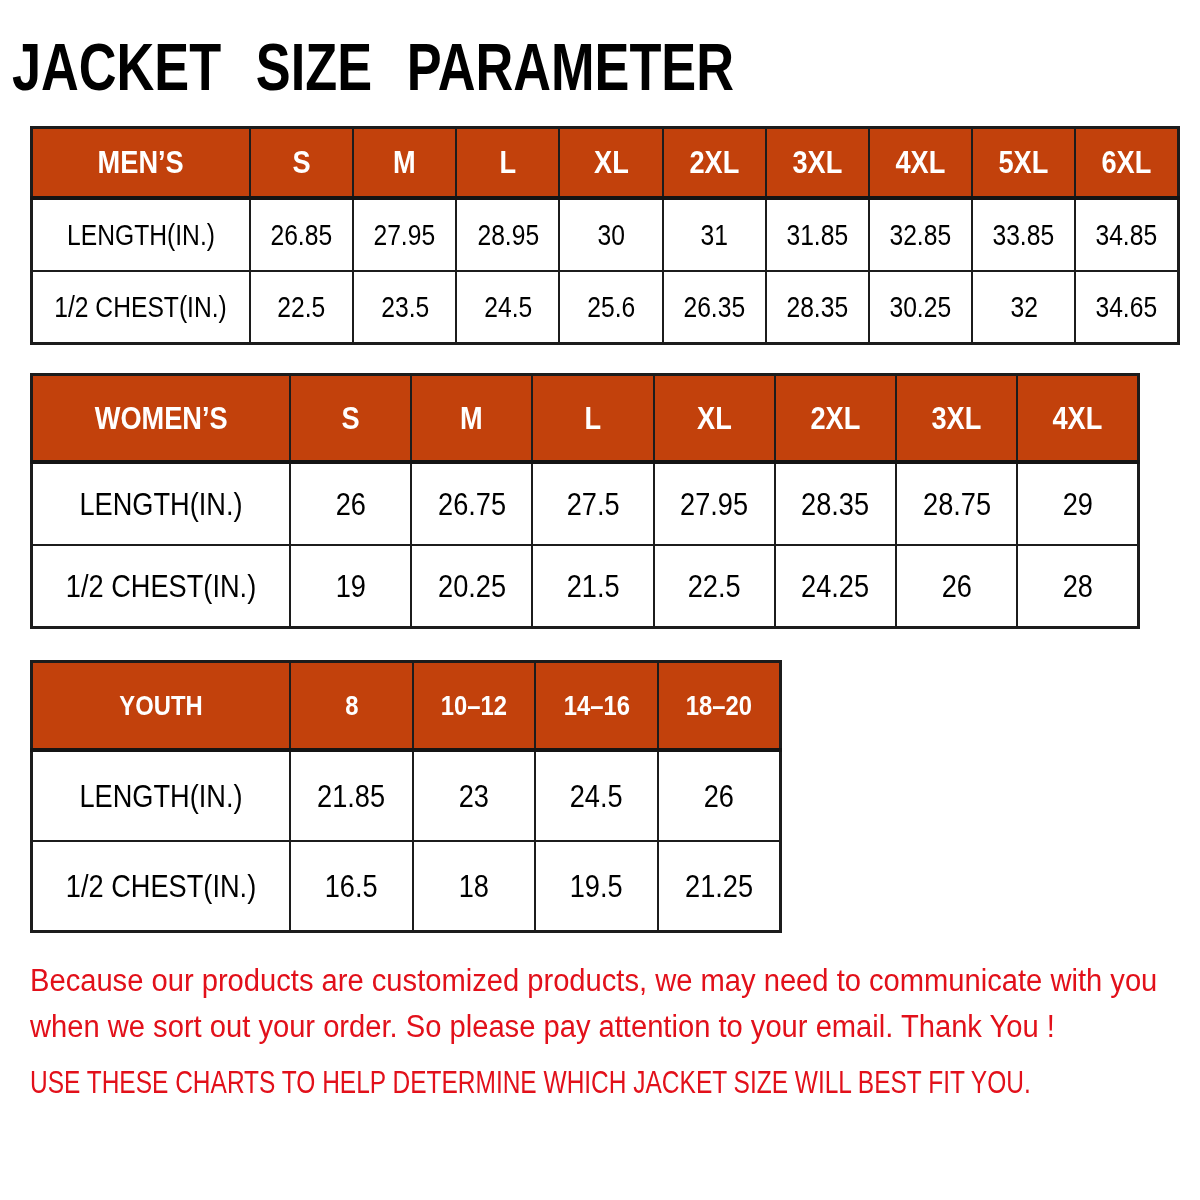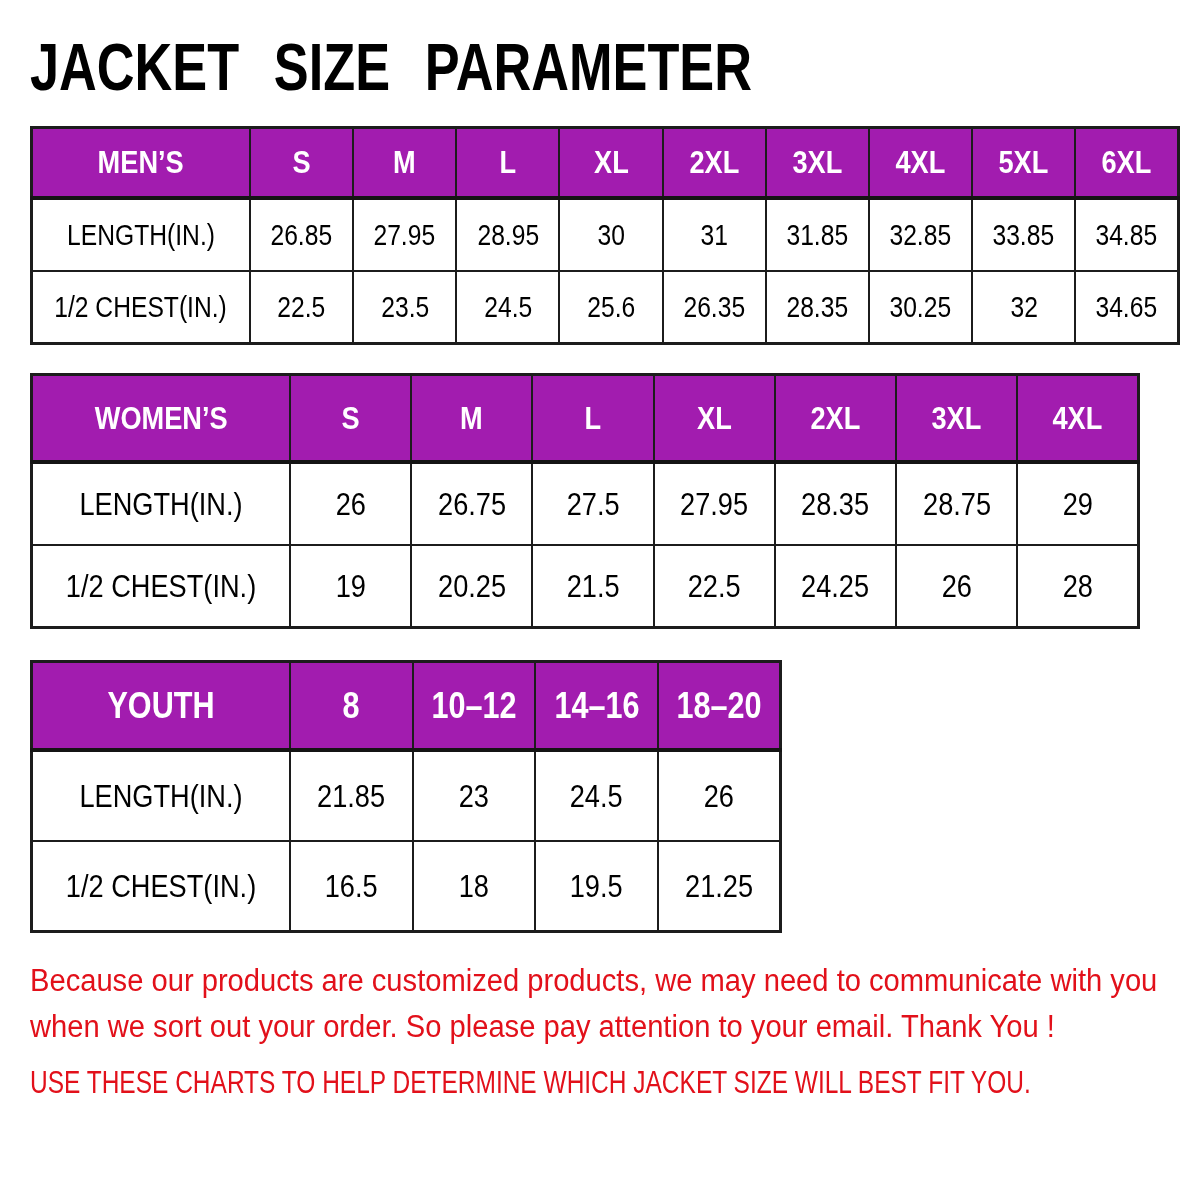--- a/index.html
+++ b/index.html
@@ -6,21 +6,21 @@
     margin: 0; padding: 0;
     width: 1200px; height: 1200px;
     background: #ffffff;
     overflow: hidden;
     font-family: "Liberation Sans", sans-serif;
     color: #000;
   }
   .page { position: relative; width: 1200px; height: 1200px; }
 
   
-  .title { margin: 0; padding: 36px 0 0 30px; height: 64px; }
+  .title { margin: 0; padding: 36px 0 0 12px; height: 64px; }
   .title-inner {
     display: inline-block;
     font-size: 67px; line-height: 62px; font-weight: bold;
     letter-spacing: 0; word-spacing: 26px; white-space: nowrap;
     transform: scaleX(0.78); transform-origin: left top;
   }
 
   
   .note { margin: 16px 0 0 30px; color: #e2101a; }
   .note-inner {
@@ -34,38 +34,38 @@
     border-collapse: collapse; table-layout: fixed;
     margin-left: 30px;
     border: 3px solid #1c1c1c;
   }
   .size-table th, .size-table td {
     border: 2px solid #1c1c1c;
     text-align: center; vertical-align: middle; padding: 0;
     overflow: hidden; white-space: nowrap;
   }
   .size-table thead th {
-    background: #a21caf; color: #ffffff; font-weight: bold;
+    background: #c2410c; color: #ffffff; font-weight: bold;
     border-bottom: 4px solid #141414;
   }
   .cx { display: inline-block; transform: scaleX(0.85); transform-origin: center; }
   .row-label { font-weight: normal; }
 
   table.mens   { width: 1150px; margin-top: 26px; }
   .mens  thead th { height: 67px; font-size: 32px; }
   .mens  tbody td { height: 70px; font-size: 29px; }
   .mens  th:first-child, .mens td:first-child  { width: 216px; }
 
   table.womens { width: 1110px; margin-top: 28px; }
   .womens thead th { height: 84px; font-size: 32px; }
   .womens tbody td { height: 80px; font-size: 32px; }
   .womens th:first-child, .womens td:first-child { width: 256px; }
 
   table.youth  { width: 752px;  margin-top: 31px; }
-  .youth thead th { height: 85px; font-size: 36px; }
+  .youth thead th { height: 85px; font-size: 28px; }
   .youth tbody td { height: 88px; font-size: 32px; }
   .youth th:first-child, .youth td:first-child { width: 256px; }
 
   
   .footer-para { margin: 25px 16px 0 30px; color: #e2101a; }
   .footer-para-inner {
     display: block; width: 1245px;
     font-size: 31px; line-height: 46px;
     transform: scaleX(0.94); transform-origin: left top;
   }

